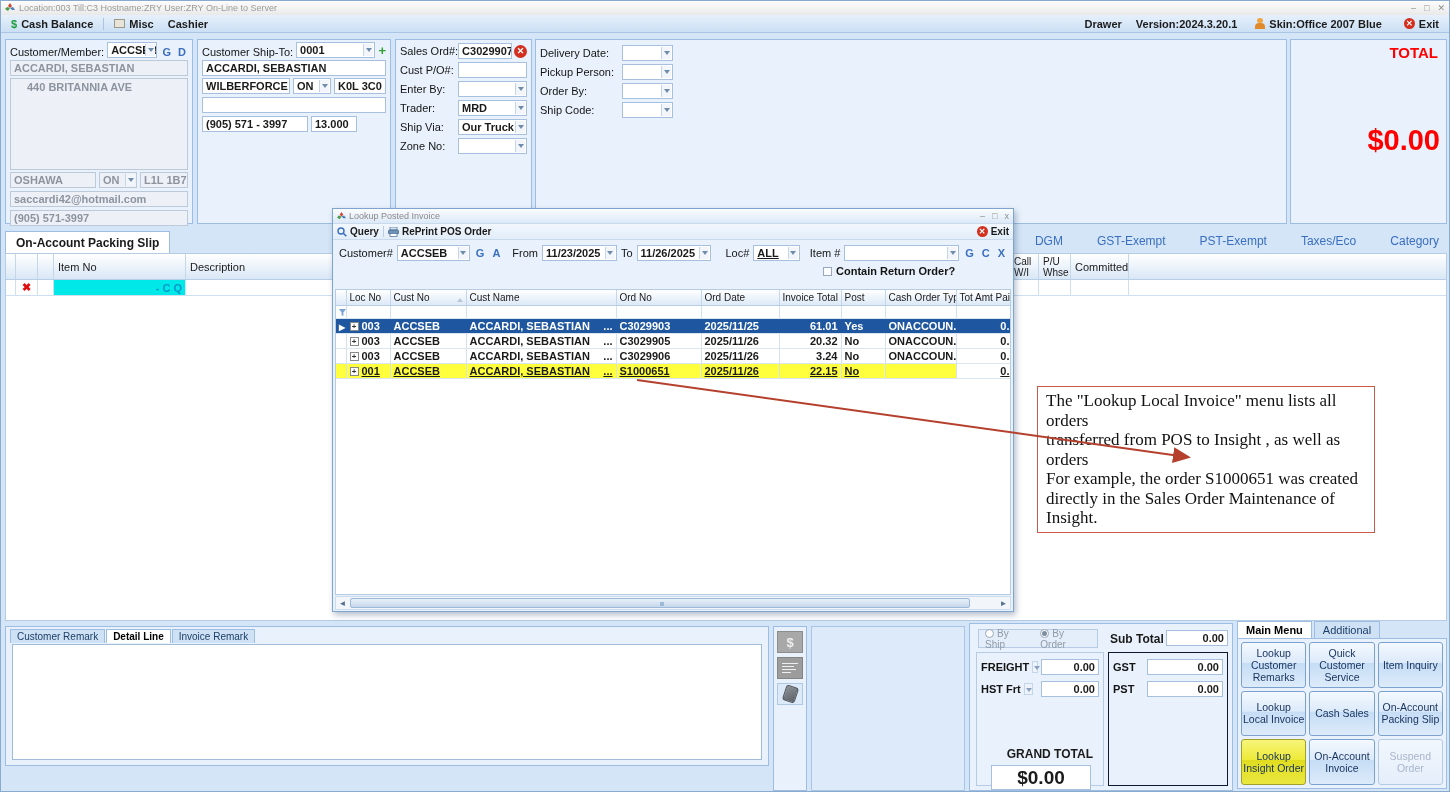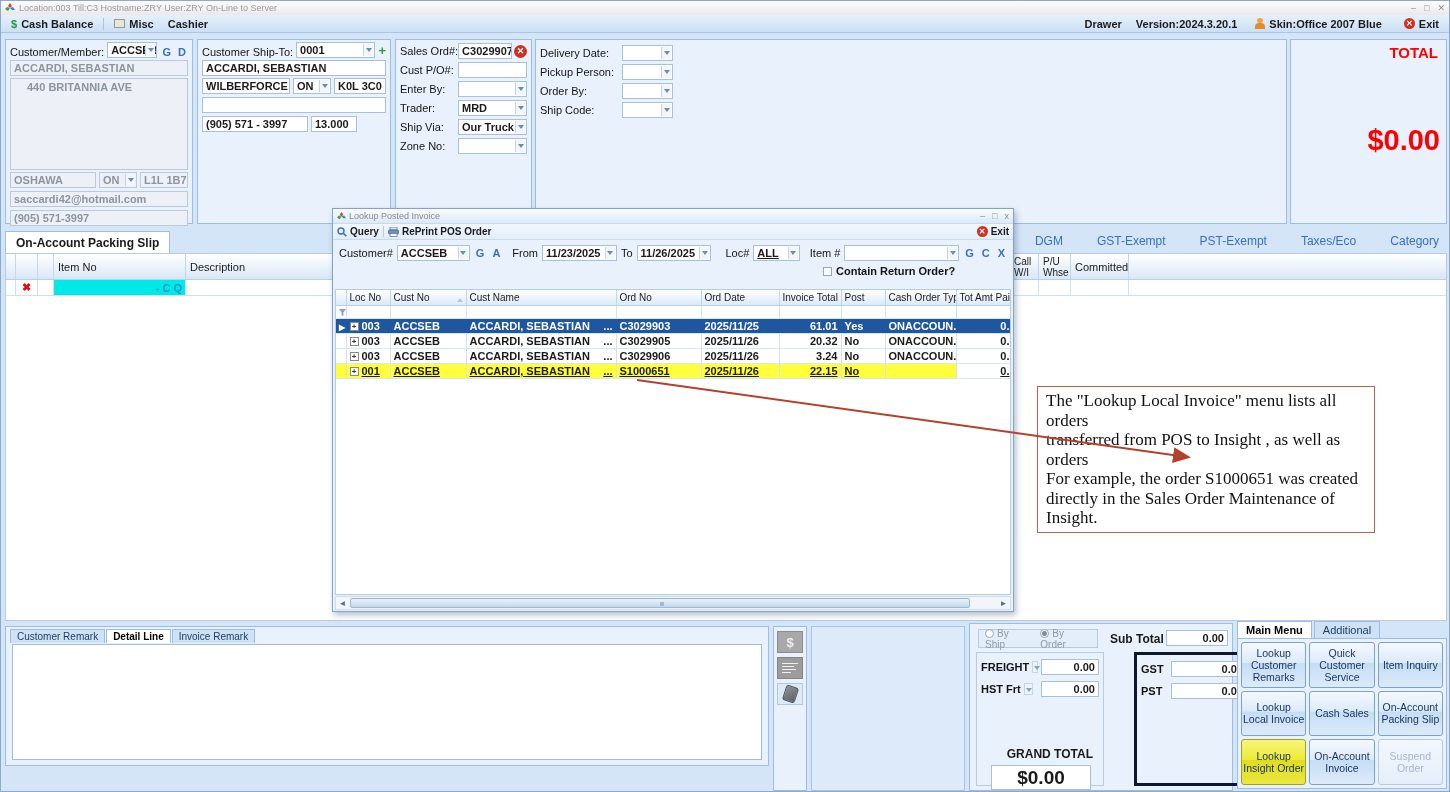--- a/index.html
+++ b/index.html
@@ -126,21 +126,21 @@
   .blank-panel { position:absolute; left:810px; top:625px; width:154px; height:165px; background:#ddeafa; border:1px solid #aac6e6; }
 
   .totals-panel { position:absolute; left:968px; top:622px; width:264px; height:168px; background:#e9f2fc; border:1px solid #9dbde2; }
   .radio-box { position:absolute; left:8px; top:5px; width:120px; height:19px; border:1px solid #b5cce4; background:#e4eefa;
     display:flex; align-items:center; gap:10px; padding:0 6px; color:#8f9aa8; font-size:10px; }
   .radio { width:9px; height:9px; border:1px solid #9aa7b8; border-radius:50%; background:#fff; display:inline-block; margin-right:3px; vertical-align:-1px; }
   .radio.sel::after { content:''; display:block; width:5px; height:5px; margin:1px; border-radius:50%; background:#7c8ea0; }
   .subtotal-lbl { position:absolute; left:140px; top:8px; font-size:12px; font-weight:bold; }
   .subtotal-fld { position:absolute; left:196px; top:6px; width:62px; text-align:right; }
   .t-left { position:absolute; left:6px; top:28px; width:128px; height:134px; border:1px solid #b5cce4; }
-  .t-right { position:absolute; left:138px; top:28px; width:120px; height:134px; border:3px solid #0f172a;margin-left:26px; }
+  .t-right { position:absolute; left:138px; top:28px; width:120px; height:134px; border:1px solid #0f172a; }
   .t-row { display:flex; align-items:center; margin:6px 4px 0 4px; gap:3px; }
   .t-row .lbl { font-weight:bold; }
   .t-row .fld { flex:0 0 58px; margin-left:auto; text-align:right; }
   .t-right .t-row .fld { flex:0 0 76px; }
   .mini-dd { width:9px; height:12px; background:#eef3fa; border:1px solid #c5d5e8; position:relative; }
   .mini-dd::after { content:''; position:absolute; left:1px; top:4px; border:3px solid transparent; border-top:4px solid #8aa2bd; }
   .grand-lbl { position:absolute; right:10px; top:94px; font-size:12px; font-weight:bold; }
   .grand-fld { position:absolute; left:14px; top:112px; width:100px; height:25px; background:#fff; border:1px solid #a6c0dd;
     font-size:19px; font-weight:bold; text-align:center; line-height:23px; }
 

